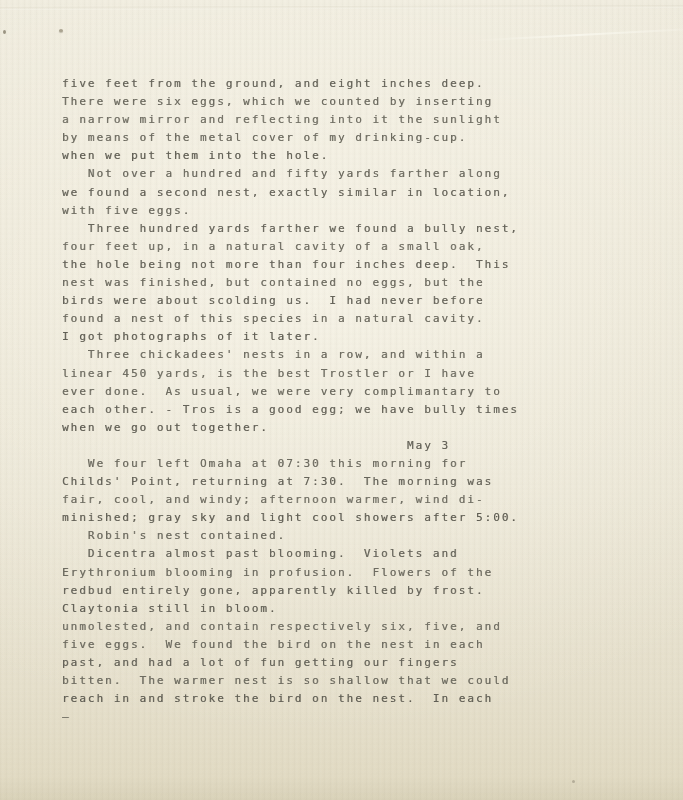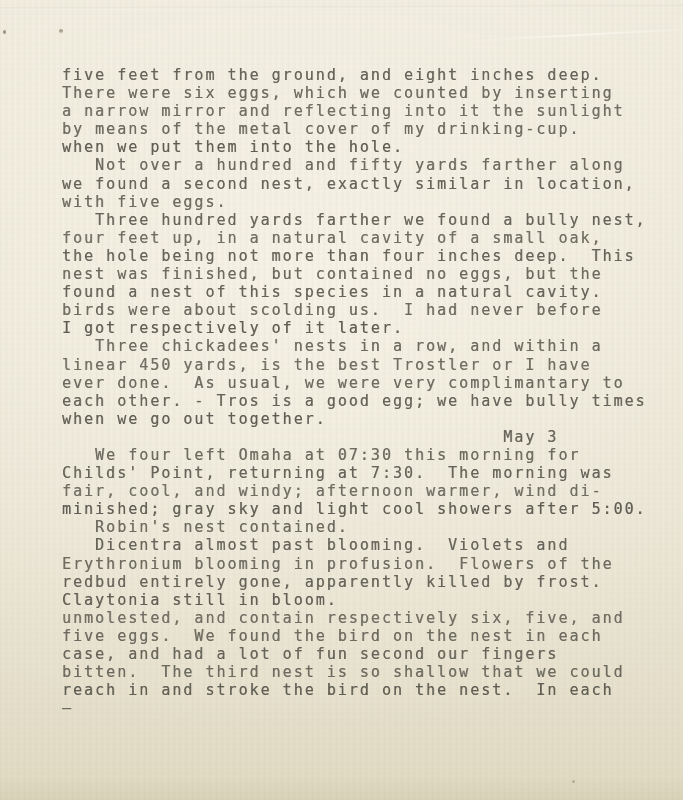--- a/index.html
+++ b/index.html
@@ -42,23 +42,23 @@
   }
 
   .speck { position: absolute; border-radius: 50%; }
   .speck-a { left: 3px;  top: 30px;  width: 3px; height: 4px; background: #9a9482; }
   .speck-b { left: 59px; top: 29px;  width: 4px; height: 3px; background: #aaa390; box-shadow: 0 1px 1px rgba(120,112,95,0.4); }
   .speck-c { left: 572px; top: 780px; width: 3px; height: 3px; background: #b4ad99; }
 
   .textblock {
     position: absolute;
     left: 62px;
-    top: 66px;
+    top: 75px;
     font-family: "DejaVu Sans Mono", "Liberation Mono", monospace;
-    font-size: 15px;
+    font-size: 11px;
     line-height: 18.1px;
     letter-spacing: 2px;
     color: #66645a;
     text-shadow: 0.4px 0.4px 0.6px rgba(82,79,70,0.5);
   }
   .textblock .line { white-space: pre; height: 18.1px; }
   
   .textblock .line:nth-child(2n)   { color: #6d6b60; }
   .textblock .line:nth-child(5n)   { color: #605e54; }
   .textblock .line:nth-child(7n+3) { color: #716f64; }
@@ -80,38 +80,38 @@
     <div class="line">a narrow mirror and reflecting into it the sunlight</div>
     <div class="line">by means of the metal cover of my drinking-cup.</div>
     <div class="line">when we put them into the hole.</div>
     <div class="line">   Not over a hundred and fifty yards farther along</div>
     <div class="line">we found a second nest, exactly similar in location,</div>
     <div class="line">with five eggs.</div>
     <div class="line">   Three hundred yards farther we found a bully nest,</div>
     <div class="line">four feet up, in a natural cavity of a small oak,</div>
     <div class="line">the hole being not more than four inches deep.  This</div>
     <div class="line">nest was finished, but contained no eggs, but the</div>
+    <div class="line">birds were about scolding us.  I had never before</div>
     <div class="line">found a nest of this species in a natural cavity.</div>
-    <div class="line">birds were about scolding us.  I had never before</div>
-    <div class="line">I got respectively of it later.</div>
+    <div class="line">I got photographs of it later.</div>
     <div class="line">   Three chickadees' nests in a row, and within a</div>
     <div class="line">linear 450 yards, is the best Trostler or I have</div>
     <div class="line">ever done.  As usual, we were very complimantary to</div>
     <div class="line">each other. - Tros is a good egg; we have bully times</div>
     <div class="line">when we go out together.</div>
     <div class="line">                                        May 3</div>
     <div class="line">   We four left Omaha at 07:30 this morning for</div>
     <div class="line">Childs' Point, returning at 7:30.  The morning was</div>
     <div class="line">fair, cool, and windy; afternoon warmer, wind di-</div>
     <div class="line">minished; gray sky and light cool showers after 5:00.</div>
     <div class="line">   Robin's nest contained.</div>
     <div class="line">   Dicentra almost past blooming.  Violets and</div>
     <div class="line">Erythronium blooming in profusion.  Flowers of the</div>
     <div class="line">redbud entirely gone, apparently killed by frost.</div>
     <div class="line">Claytonia still in bloom.</div>
     <div class="line">unmolested, and contain respectively six, five, and</div>
     <div class="line">five eggs.  We found the bird on the nest in each</div>
-    <div class="line">case, and had a lot of fun second our fingers</div>
-    <div class="line">bitten.  The third nest is so shallow that we could</div>
+    <div class="line">past, and had a lot of fun getting our fingers</div>
+    <div class="line">bitten.  The warmer nest is so shallow that we could</div>
     <div class="line">reach in and stroke the bird on the nest.  In each</div>
     <div class="line">—</div>
   </div>
 </div>
 
 </body></html>

